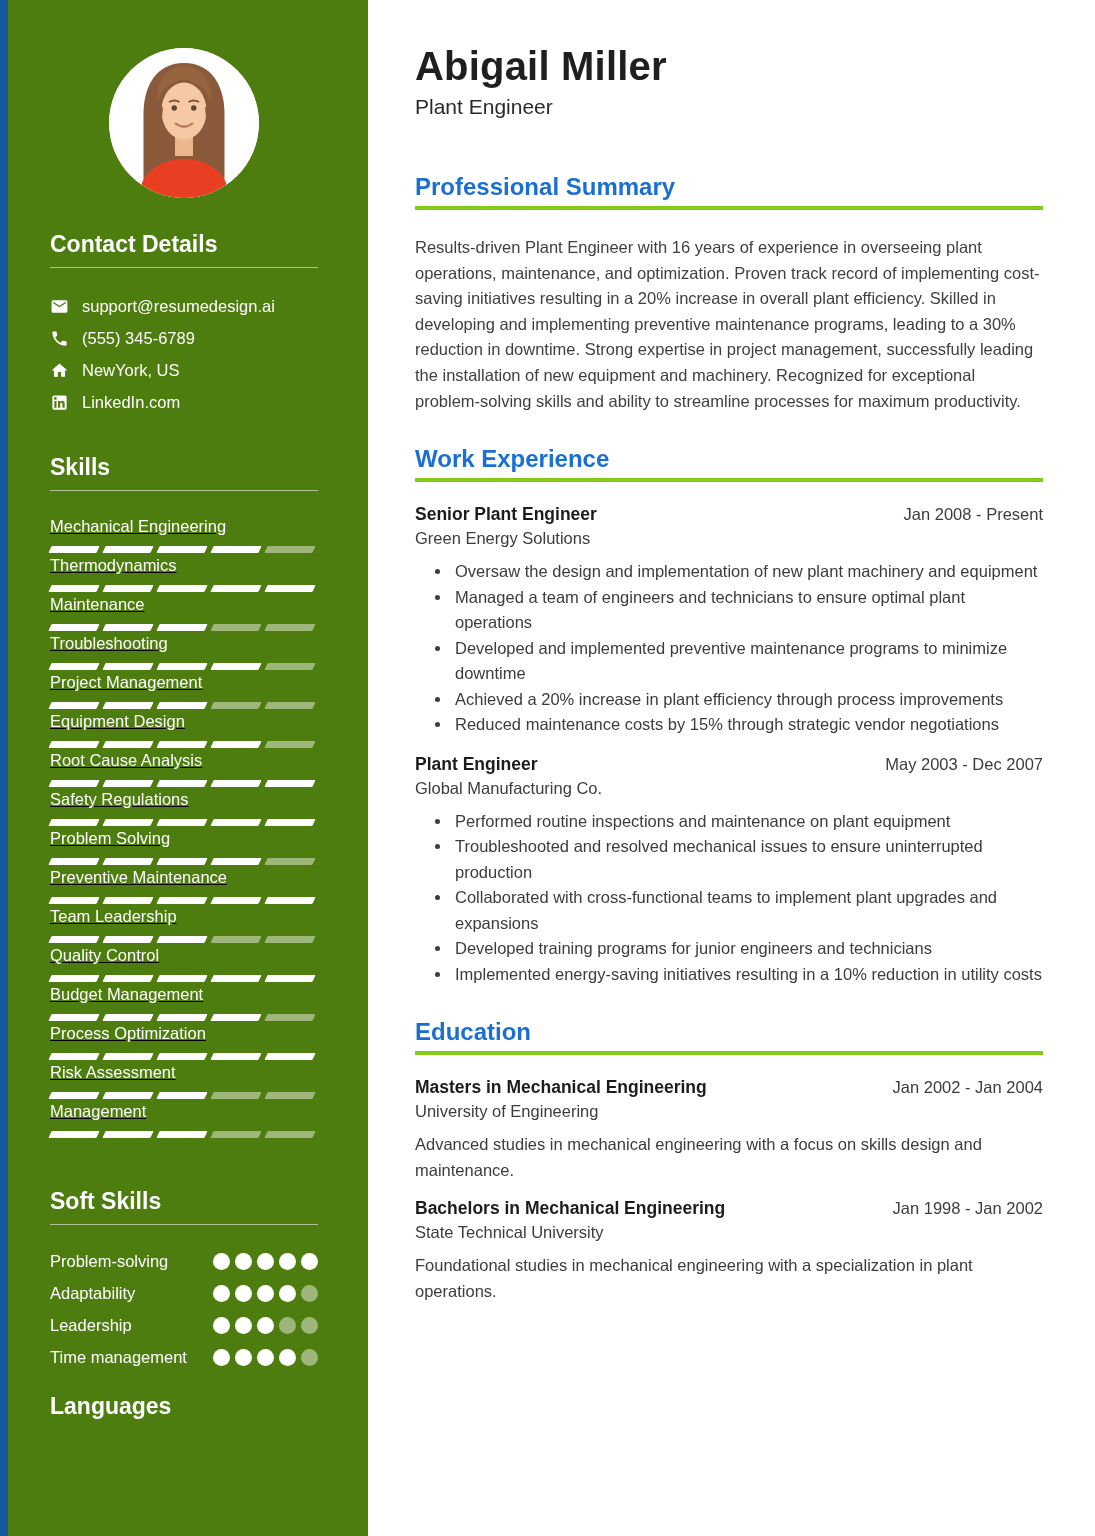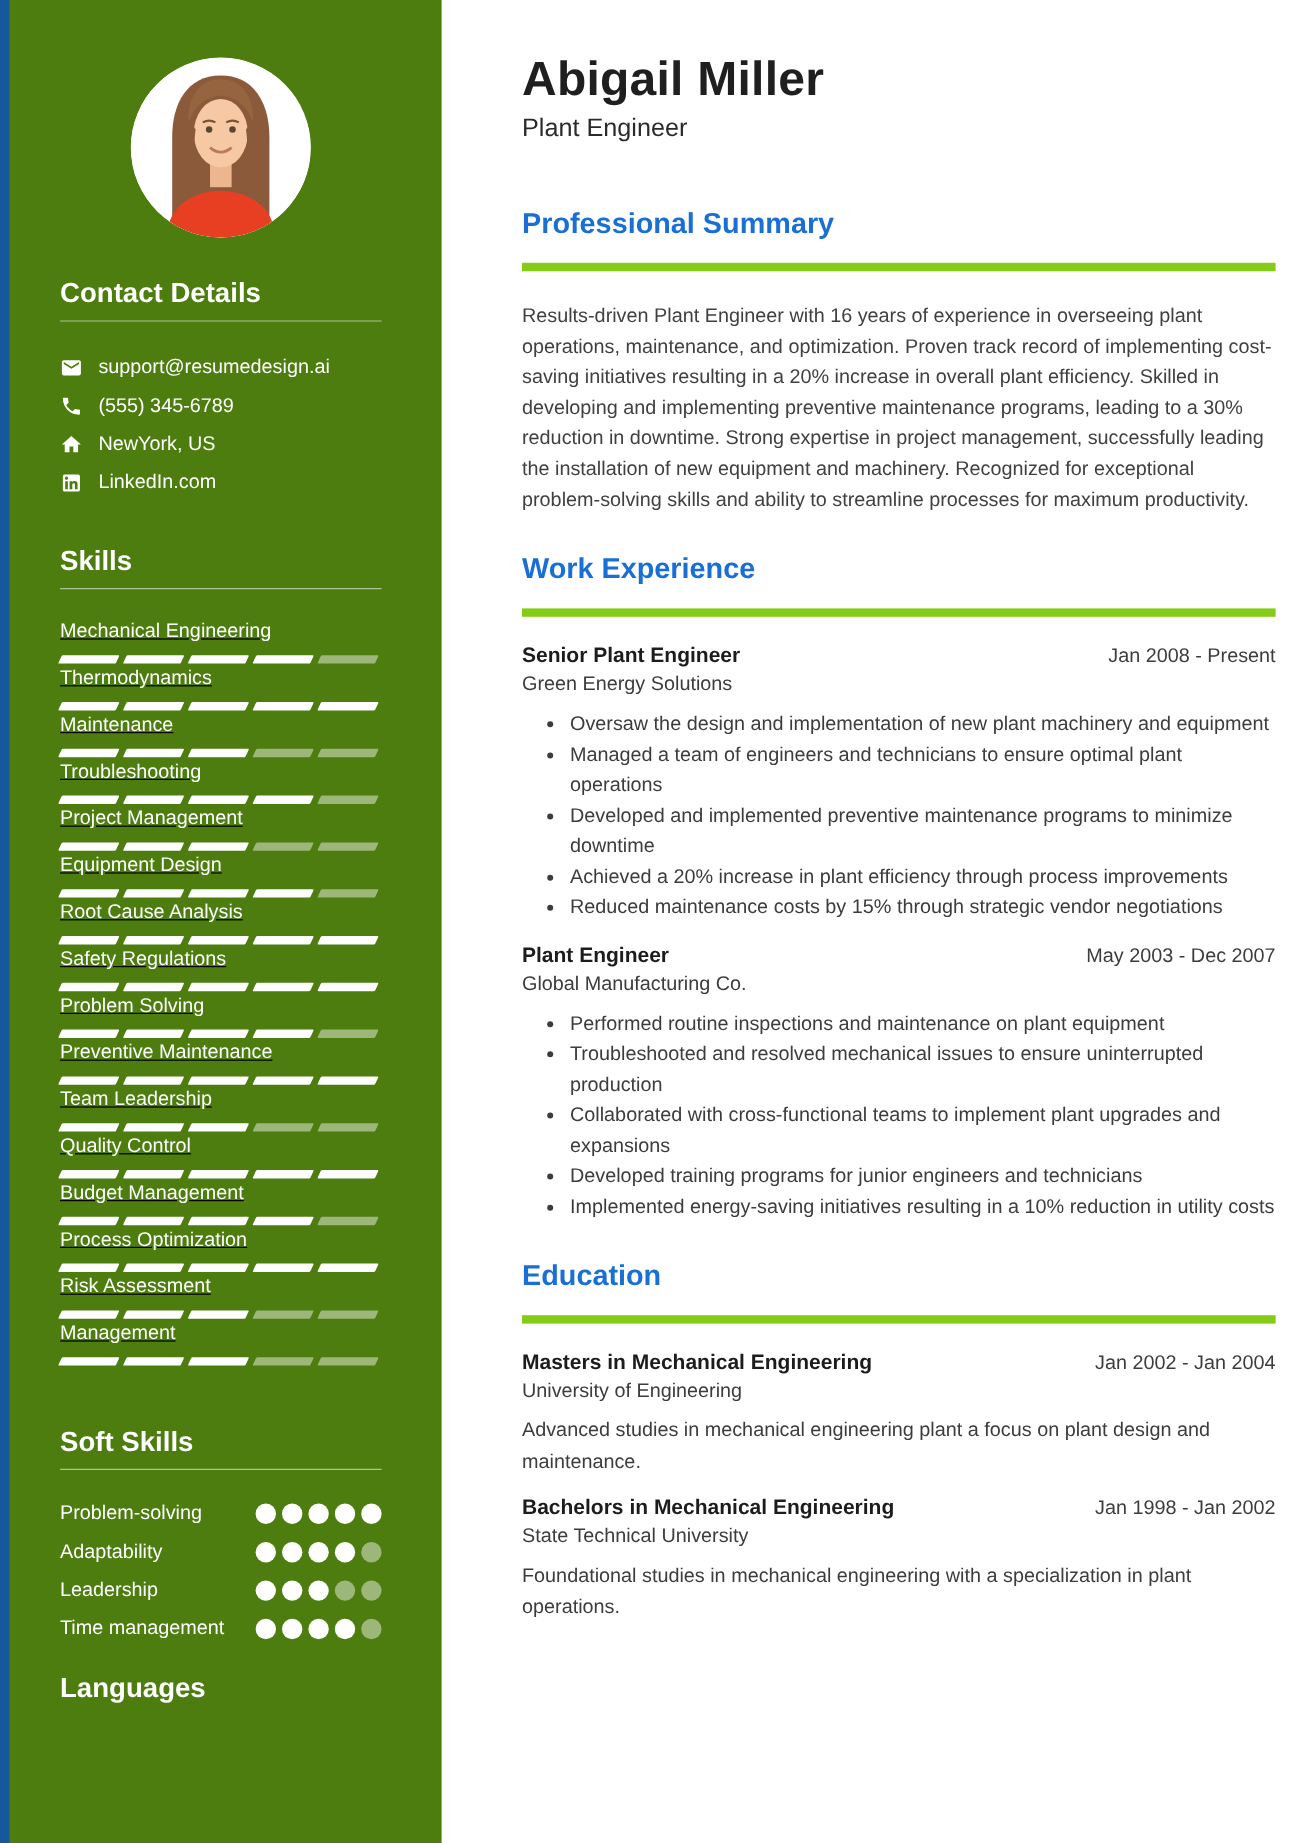--- a/index.html
+++ b/index.html
@@ -49,34 +49,34 @@
   .soft-label{color:#fff;font-size:16.5px;line-height:31px;width:140px;}
   .dots{display:flex;margin-top:7px;}
   .dot{
     width:17px;height:17px;border-radius:50%;margin-left:5px;
     background:rgba(255,255,255,0.45);
   }
   .dot.filled{background:#ffffff;}
   .sec-lang{margin-top:20px;}
   
   .main{
-    position:absolute;left:435px;top:0;width:628px;
+    position:absolute;left:415px;top:0;width:628px;
   }
   .name{
     margin:42px 0 0 0;font-size:40px;font-weight:bold;color:#1f1f1f;
     line-height:48px;letter-spacing:0.2px;
   }
   .job-title-sub{
     margin-top:2px;font-size:21px;color:#2a2a2a;line-height:30px;
   }
   .section{margin-top:30px;}
   .section.first{margin-top:50px;}
   .section-heading{
     color:#1a6fd4;font-size:24px;font-weight:bold;line-height:30px;
-    padding-bottom:17px;border-bottom:7px solid #84cc16;
+    padding-bottom:4px;border-bottom:4px solid #84cc16;
   }
   .summary-text{
     margin-top:25px;font-size:16.5px;color:#404040;line-height:25.6px;
   }
   .job{margin-top:20px;}
   .job + .job{margin-top:14px;}
   .job-head{display:flex;justify-content:space-between;align-items:baseline;}
   .job-name{font-size:17.5px;font-weight:bold;color:#1c1c1c;line-height:24px;}
   .job-dates{font-size:16.5px;color:#3c3c3c;}
   .company{font-size:16.5px;color:#3c3c3c;line-height:24px;}
@@ -412,21 +412,21 @@
 
   <div class="section">
     <div class="section-heading">Education</div>
     <div id="edus">
         <div class="edu">
           <div class="job-head">
             <span class="job-name">Masters in Mechanical Engineering</span>
             <span class="job-dates">Jan 2002 - Jan 2004</span>
           </div>
           <div class="company">University of Engineering</div>
-          <div class="edu-desc">Advanced studies in mechanical engineering plant a focus on plant design and maintenance.</div>
+          <div class="edu-desc">Advanced studies in mechanical engineering with a focus on skills design and maintenance.</div>
         </div>
         <div class="edu">
           <div class="job-head">
             <span class="job-name">Bachelors in Mechanical Engineering</span>
             <span class="job-dates">Jan 1998 - Jan 2002</span>
           </div>
           <div class="company">State Technical University</div>
           <div class="edu-desc">Foundational studies in mechanical engineering with a specialization in plant operations.</div>
         </div>
       </div>

